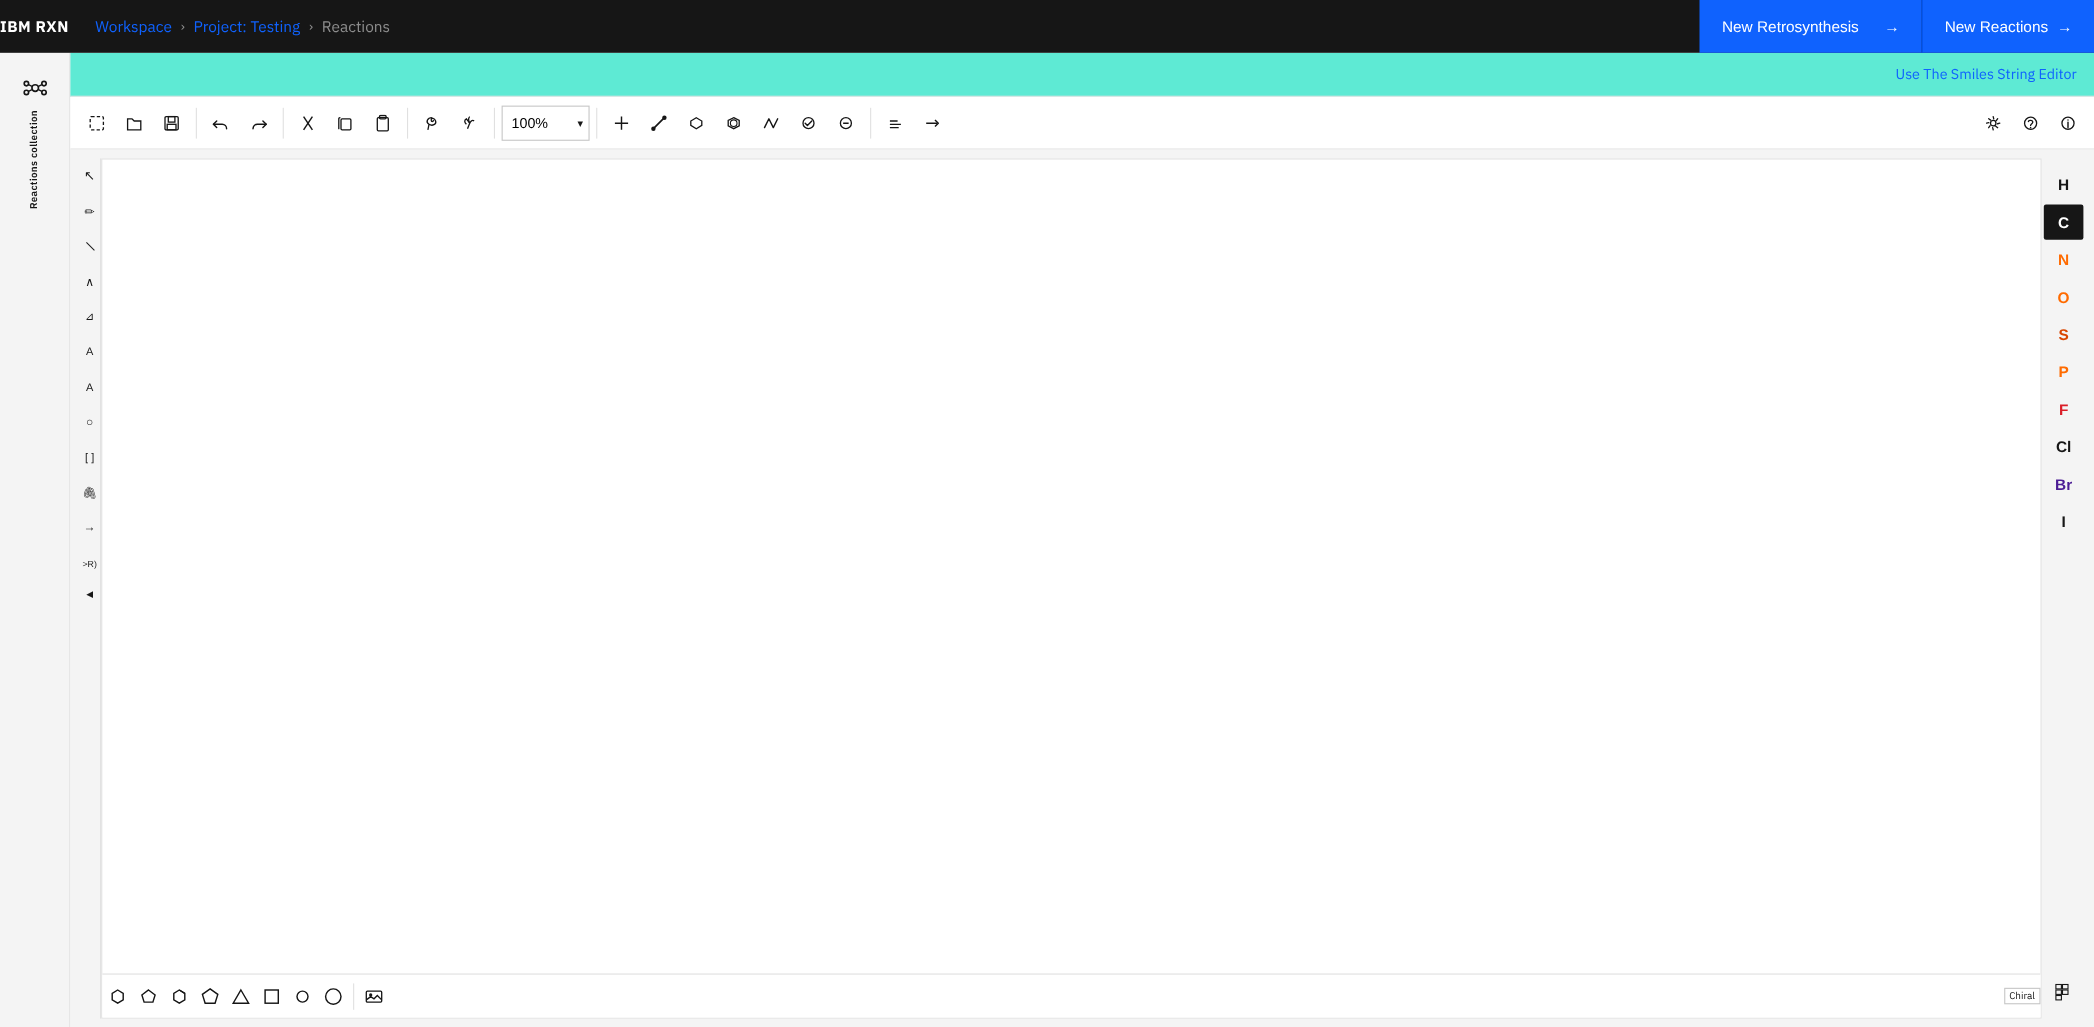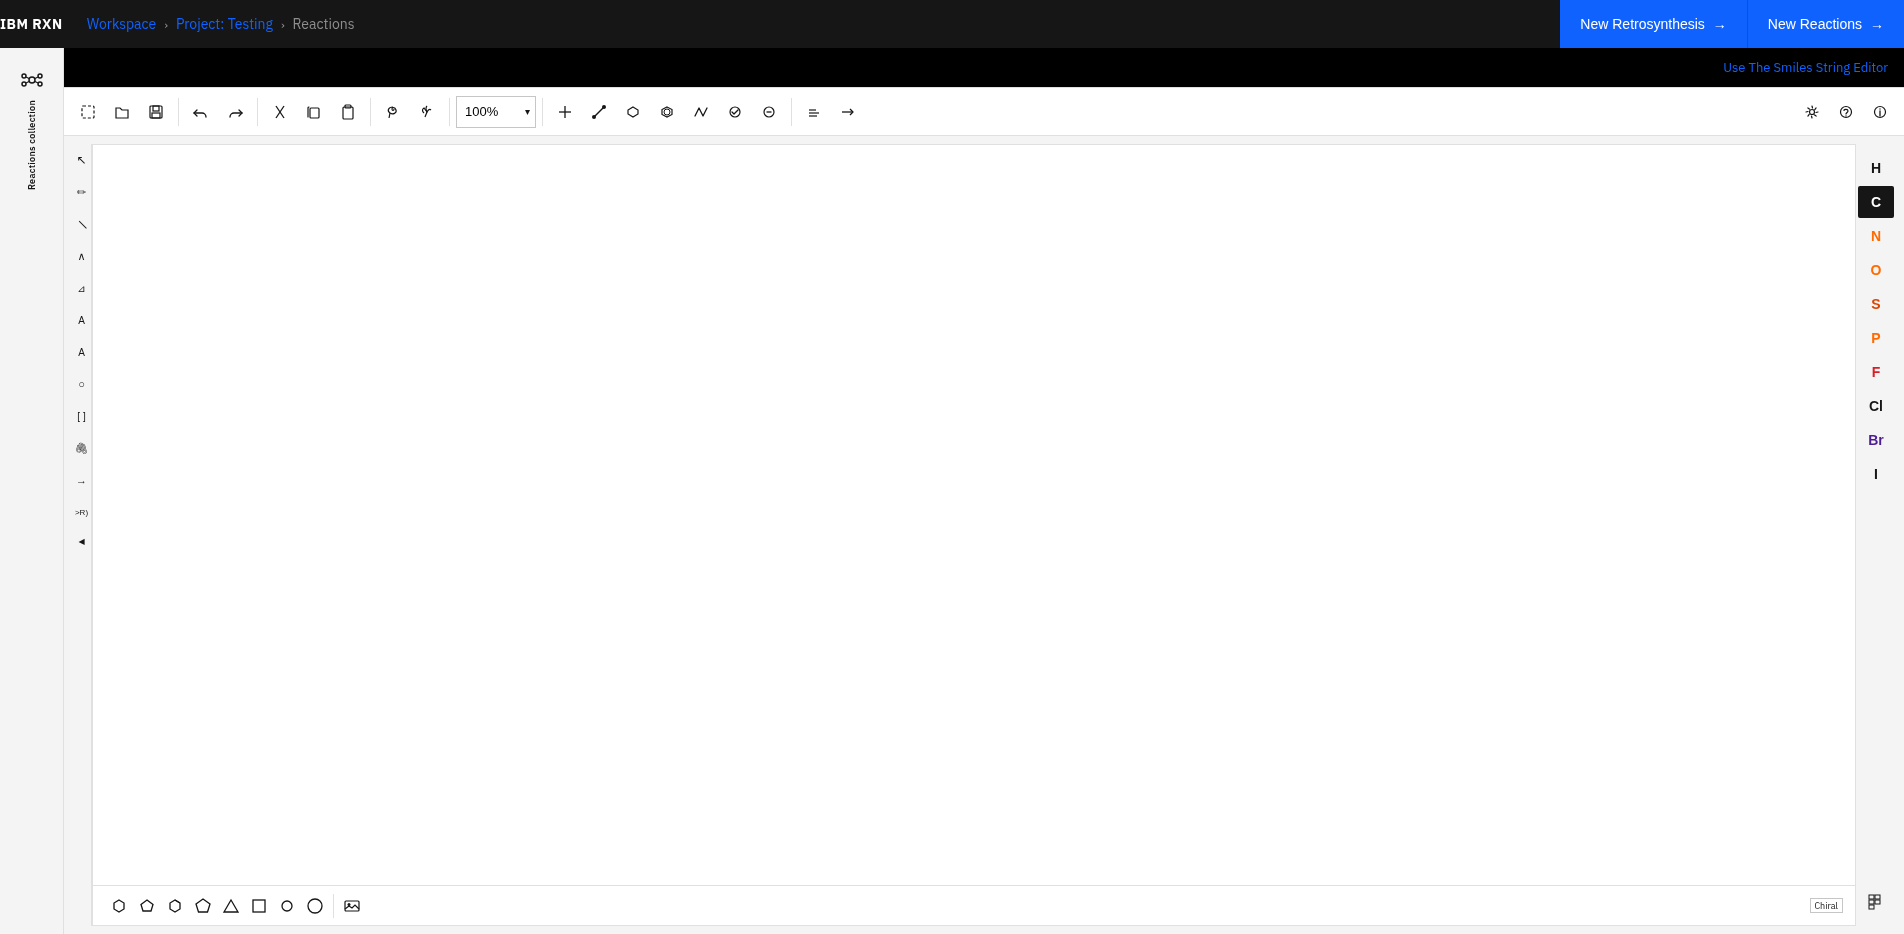--- a/index.html
+++ b/index.html
@@ -13,21 +13,21 @@
     }
     .nav-logo { color: white; font-size: 14px; font-weight: 400; margin-right: 24px; letter-spacing: 0.5px; }
     .nav-logo span { font-weight: 700; }
     .nav-breadcrumb { display: flex; align-items: center; gap: 8px; font-size: 14px; color: #8d8d8d; }
     .nav-breadcrumb .active { color: #0f62fe; }
     .nav-breadcrumb .chevron { color: #8d8d8d; font-size: 12px; }
     .nav-spacer { flex: 1; }
     .btn-retrosynthesis {
       background: #0f62fe; color: white; border: none;
       padding: 0 20px; height: 48px; font-size: 14px;
-      cursor: pointer; display: flex; align-items: center; gap: 8px;
+      cursor: pointer; display: flex; align-items: center; gap: 23px;
       font-weight: 400;
     }
     .btn-new-reaction {
       background: #0f62fe; color: white; border: none;
       padding: 0 20px; height: 48px; font-size: 14px;
       cursor: pointer; display: flex; align-items: center; gap: 8px;
       font-weight: 400; border-left: 1px solid #0353e9;
     }
 
     
@@ -47,21 +47,21 @@
     .reactions-collection {
       display: flex; flex-direction: column; align-items: center;
       cursor: pointer; padding: 8px 4px;
     }
 
     
     .content-area { flex: 1; display: flex; flex-direction: column; background: #f4f4f4; }
 
     
     .smiles-bar {
-      height: 40px; background: #000000; display: flex; align-items: center;
+      height: 40px; background: #5eead4; display: flex; align-items: center;
       justify-content: flex-end; padding: 0 16px;
       border-bottom: 1px solid #e0e0e0;
     }
     .smiles-link {
       color: #0f62fe; font-size: 13px; cursor: pointer; text-decoration: none;
     }
 
     
     .toolbar {
       height: 48px; background: #ffffff; border-bottom: 1px solid #e0e0e0;
@@ -92,21 +92,21 @@
     }
     .canvas-area {
       flex: 1; background: white; border: 1px solid #e0e0e0;
       position: relative; display: flex; flex-direction: column;
     }
     .canvas-main { flex: 1; }
 
     
     .bottom-toolbar {
       height: 40px; background: white; border-top: 1px solid #e0e0e0;
-      display: flex; align-items: center; padding: 0 12px; gap: 0;
+      display: flex; align-items: center; padding: 0 0; gap: 0;
     }
     .bottom-sep { width: 1px; height: 24px; background: #e0e0e0; margin: 0 4px; }
 
     
     .right-panel {
       width: 40px; background: #f4f4f4; display: flex; flex-direction: column;
       align-items: center; padding: 8px 0; gap: 2px; flex-shrink: 0;
     }
     .element-btn {
       width: 36px; height: 32px; background: none; border: none;

